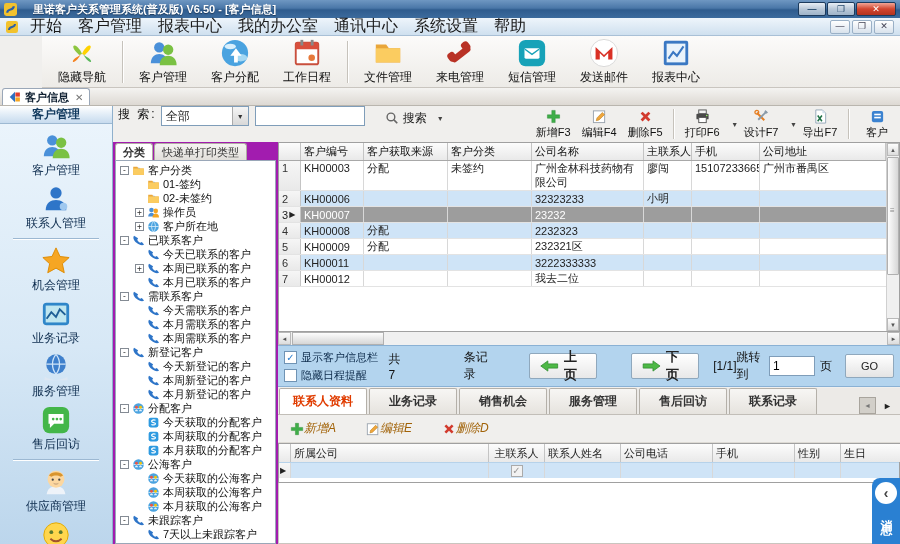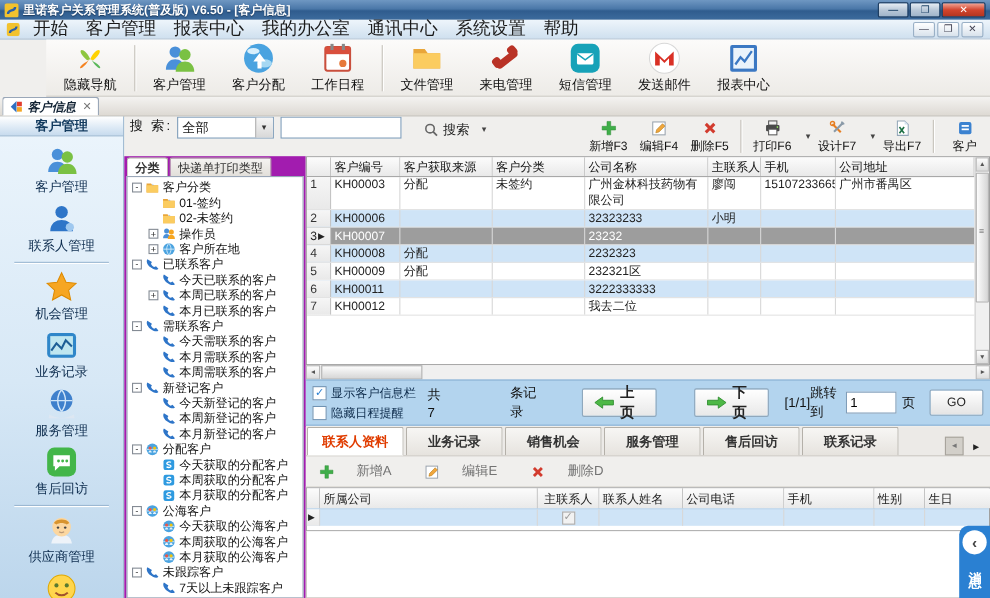--- a/index.html
+++ b/index.html
@@ -4,21 +4,21 @@
 <style>
   * { margin:0; padding:0; box-sizing:border-box; }
   html,body { width:900px; height:544px; overflow:hidden; }
   body { font-family:"Liberation Sans","DejaVu Sans",sans-serif; font-size:12px; color:#222; background:#eef2f6; }
   .app { position:relative; width:900px; height:544px; overflow:hidden; background:#f0efed; }
 
   
   .titlebar { position:absolute; left:0; top:0; width:900px; height:18px;
     background:linear-gradient(#6f97c2 0%, #4a77a8 45%, #2f5c8e 55%, #3c6b9d 100%);
     display:flex; align-items:center; padding:0 4px; color:#fff; }
-  .titlebar .ttl { font-size:11px; font-weight:bold; text-shadow:0 1px 1px #1c3a5c; margin-left:4px; flex:1;
+  .titlebar .ttl { font-size:11px; font-weight:bold; text-shadow:0 1px 1px #1c3a5c; margin-left:16px; flex:1;
     white-space:nowrap; overflow:hidden; }
   .winbtns { display:flex; gap:1px; }
   .winbtn { width:28px; height:14px; border:1px solid #1c3a5c; border-radius:2px;
     background:linear-gradient(#e8eef5,#b9c8d8 50%,#9fb4c9); position:relative; }
   .winbtn.close { width:40px; background:linear-gradient(#f2a696,#d2452e 50%,#b3341f); }
   .winbtn .g { position:absolute; inset:0; display:flex; align-items:center; justify-content:center;
     font-size:9px; color:#274b6e; font-weight:bold; line-height:1; }
   .winbtn.close .g { color:#fff; }
 
   
@@ -37,21 +37,21 @@
     background:linear-gradient(#fcfbfa,#edebe7); border-bottom:1px solid #c9c5bf;
     display:flex; align-items:center; padding:2px 4px;margin-left:42px; }
   .tb-btn { display:flex; flex-direction:column; align-items:center; justify-content:center;
     width:72px; height:48px; border-radius:3px; cursor:default; }
   .tb-btn .ic { width:30px; height:30px; }
   .tb-lbl { font-size:12px; margin-top:1px; color:#111; white-space:nowrap; }
   .tb-sep { width:1px; height:42px; background:#c6c2bb; margin:0 4px; box-shadow:1px 0 0 #fff; }
 
   
   .tabstrip { position:absolute; left:0; top:88px; width:900px; height:18px;
-    background:linear-gradient(#f4f3f1,#ddd9d3); border-bottom:1px solid #b9b5ae; display:flex; align-items:flex-end;font-style:italic; }
+    background:linear-gradient(#f4f3f1,#ddd9d3); border-bottom:1px solid #b9b5ae; display:flex; align-items:flex-end; }
   .ws-tab { height:17px; margin-left:2px; padding:0 6px; background:#fff; border:1px solid #9aa7b8; border-bottom:none;
     border-radius:3px 3px 0 0; display:flex; align-items:center; gap:4px; font-size:11px; font-weight:bold; color:#123; }
   .ws-tab .ic { width:12px; height:12px; }
   .ws-close { color:#777; font-size:10px; font-weight:normal; margin-left:2px; }
 
   
   .leftnav { position:absolute; left:0; top:106px; width:113px; bottom:0;
     background:linear-gradient(180deg,#ecf5fc 0%,#d7e8f6 55%,#bcd6ec 100%);
     border-right:1px solid #8fb0cc; overflow:hidden; }
   .nav-header { height:18px; margin:0; background:linear-gradient(#ffffff,#dce9f5 60%,#c7dbee);
@@ -163,21 +163,21 @@
     font-size:12px; font-weight:bold; color:#333; margin-right:2px; cursor:default; }
   .dtab.active { background:#fff; color:#e03c00; }
   .dtab-arrows { margin-left:auto; display:flex; align-items:center; gap:3px; padding-right:4px; }
   .dt-arrow { width:17px; height:17px; background:#d2cfc9; border:1px solid #a8a49d; display:flex; align-items:center;
     justify-content:center; font-size:7px; color:#777; }
   .dt-arrow.fwd { background:transparent; border:none; color:#222; font-size:9px; }
 
   
   .dactions { position:absolute; left:0; right:0; top:273px; height:28px; background:#f0efed; display:flex;
     align-items:center; gap:22px; padding-left:8px; border-bottom:1px solid #dddad4; }
-  .dact { display:flex; align-items:center; gap:20px; font-size:12px; color:#737373; cursor:default; padding:2px 4px; border-radius:2px; }
+  .dact { display:flex; align-items:center; gap:0; font-size:12px; color:#a16207; cursor:default; padding:2px 4px; border-radius:2px;font-style:italic; }
   .dact .ic { width:14px; height:14px; }
 
   
   .dgrid { position:absolute; left:0; right:0; top:301px; height:40px; background:#fff; border:1px solid #a0a0a0; }
   .d-row { display:flex; height:18px; }
   .d-cell { flex:none; padding:1px 3px; font-size:11px; border-right:1px solid #d8d8d8; display:flex; align-items:center;
     overflow:hidden; white-space:nowrap; }
   .d-row.header .d-cell { background:linear-gradient(#fcfcfc,#e9e9e9); border-right:1px solid #c4c4c4; }
   .d-cell.num { width:12px; background:linear-gradient(#f6f6f6,#e9e9e9); padding:1px 1px; }
   .d1{width:198px}.d2{width:56px;justify-content:center}.d3{width:76px}.d4{width:92px}.d5{width:82px}.d6{width:46px}.d7{width:62px}

